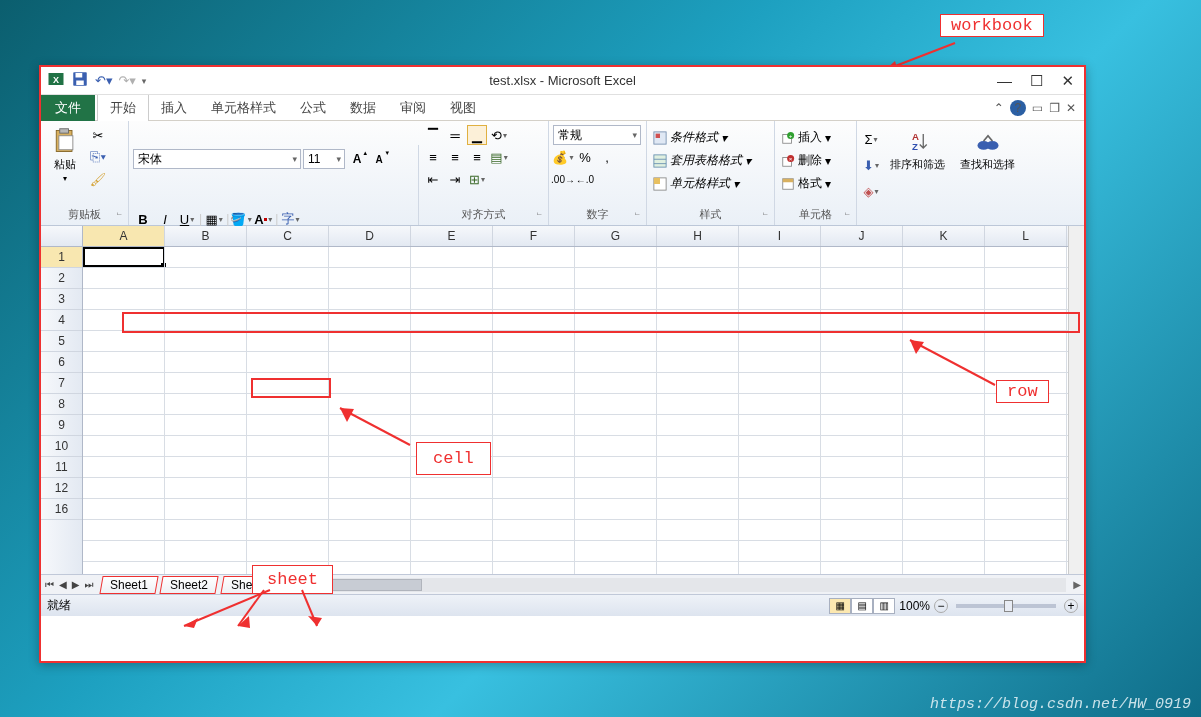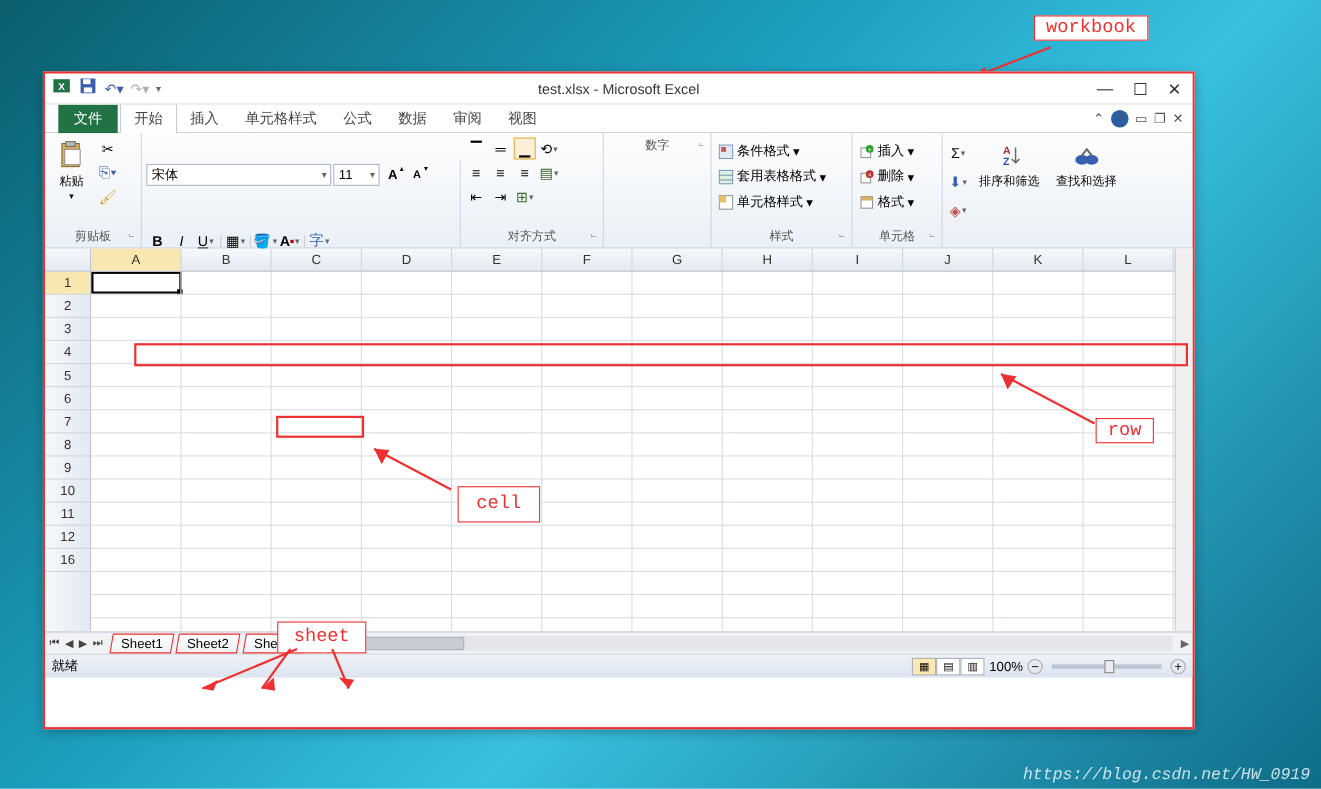--- a/index.html
+++ b/index.html
@@ -17,21 +17,21 @@
 }
 .title-bar {
   height: 28px; background: #fff; display: flex; align-items: center; position: relative;
   border-bottom: 1px solid #e0e0e0;
 }
 .qat { display: flex; align-items: center; gap: 6px; padding-left: 6px; }
 .qat svg { width: 18px; height: 18px; }
 .title-text { position: absolute; left: 0; right: 0; text-align: center; font-size: 13px; color: #333; pointer-events: none; }
 .win-controls { margin-left: auto; display: flex; gap: 18px; padding-right: 10px; }
 .win-controls span { font-size: 15px; color: #333; cursor: default; }
-.menu-row { height: 26px; display: flex; align-items: center; background: #fff; border-bottom: 1px solid #d4d0c8; font-size: 13px; padding-left: 12px; }
+.menu-row { height: 26px; display: flex; align-items: center; background: #fff; border-bottom: 1px solid #d4d0c8; font-size: 13px; }
 .file-tab { background: #217346; color: #fff; padding: 4px 14px; margin-right: 2px; }
 .menu-tab { padding: 4px 12px; color: #444; }
 .menu-tab.active { background: #fff; border: 1px solid #ccc; border-bottom: none; }
 .menu-right { margin-left: auto; display: flex; gap: 6px; padding-right: 8px; align-items: center; }
 .menu-right span { font-size: 12px; color: #555; }
 .help-circle { width: 16px; height: 16px; border-radius: 50%; background: #2b5fa3; color: #fff; font-size: 11px; display: inline-flex; align-items: center; justify-content: center; }
 
 .ribbon { height: 105px; background: linear-gradient(#fdfdfd, #eaf0f7); border-bottom: 1px solid #bcc7d8; display: flex; font-size: 12px; }
 .ribbon-group { border-right: 1px solid #d0d8e4; display: flex; flex-direction: column; padding: 2px; }
 .group-body { flex: 1; display: flex; align-items: flex-start; gap: 3px; padding: 2px; }
@@ -228,26 +228,42 @@
             <span class="icon-btn">⇤</span>
             <span class="icon-btn">⇥</span>
             <span class="icon-btn drop" style="color:#3a6828;">⊞</span>
           </div>
         </div>
       </div>
       <div class="group-label">对齐方式</div>
     </div>
 
     <div class="ribbon-group" style="width:98px;">
+      <div class="group-body">
+        <div class="stack" style="width:100%;">
+          <div class="stack-row">
+            <div class="combo" style="width:88px;">常规</div>
+          </div>
+          <div class="stack-row">
+            <span class="icon-btn drop" style="color:#b06000;">💰</span>
+            <span class="icon-btn">%</span>
+            <span class="icon-btn">,</span>
+          </div>
+          <div class="stack-row">
+            <span class="icon-btn" style="font-size:10px;">.00→</span>
+            <span class="icon-btn" style="font-size:10px;">←.0</span>
+          </div>
+        </div>
+      </div>
       <div class="group-label">数字</div>
     </div>
 
     <div class="ribbon-group" style="width:128px;">
       <div class="group-body">
-        <div class="stack" style="gap:6px; padding-top:4px;">
+        <div class="stack" style="gap:6px; padding-top:4px;font-style:italic;">
           <div class="txt-btn"><svg viewBox="0 0 16 16">
                 <rect x="1" y="1" width="14" height="14" fill="#e0e8f4" stroke="#7890b0"></rect>
                 <rect x="3" y="3" width="5" height="5" fill="#d05050"></rect>
               </svg><span>条件格式</span>▾</div>
           <div class="txt-btn"><svg viewBox="0 0 16 16">
                 <rect x="1" y="1" width="14" height="14" fill="#e0f0e0" stroke="#6890b0"></rect>
                 <line x1="1" y1="6" x2="15" y2="6" stroke="#6890b0"></line>
                 <line x1="1" y1="11" x2="15" y2="11" stroke="#6890b0"></line>
               </svg><span>套用表格格式</span>▾</div>
           <div class="txt-btn"><svg viewBox="0 0 16 16">

